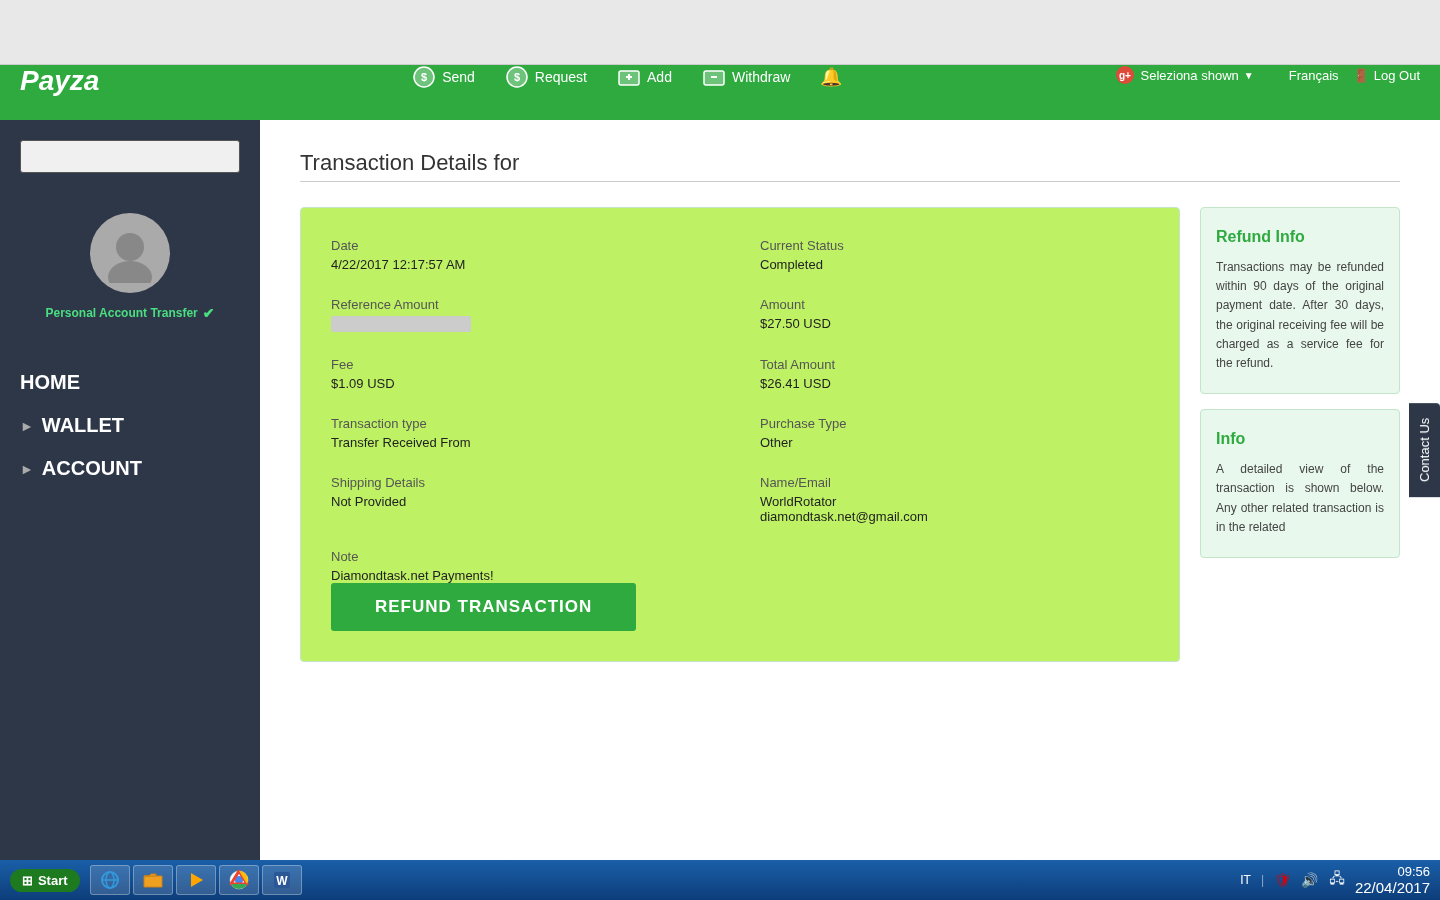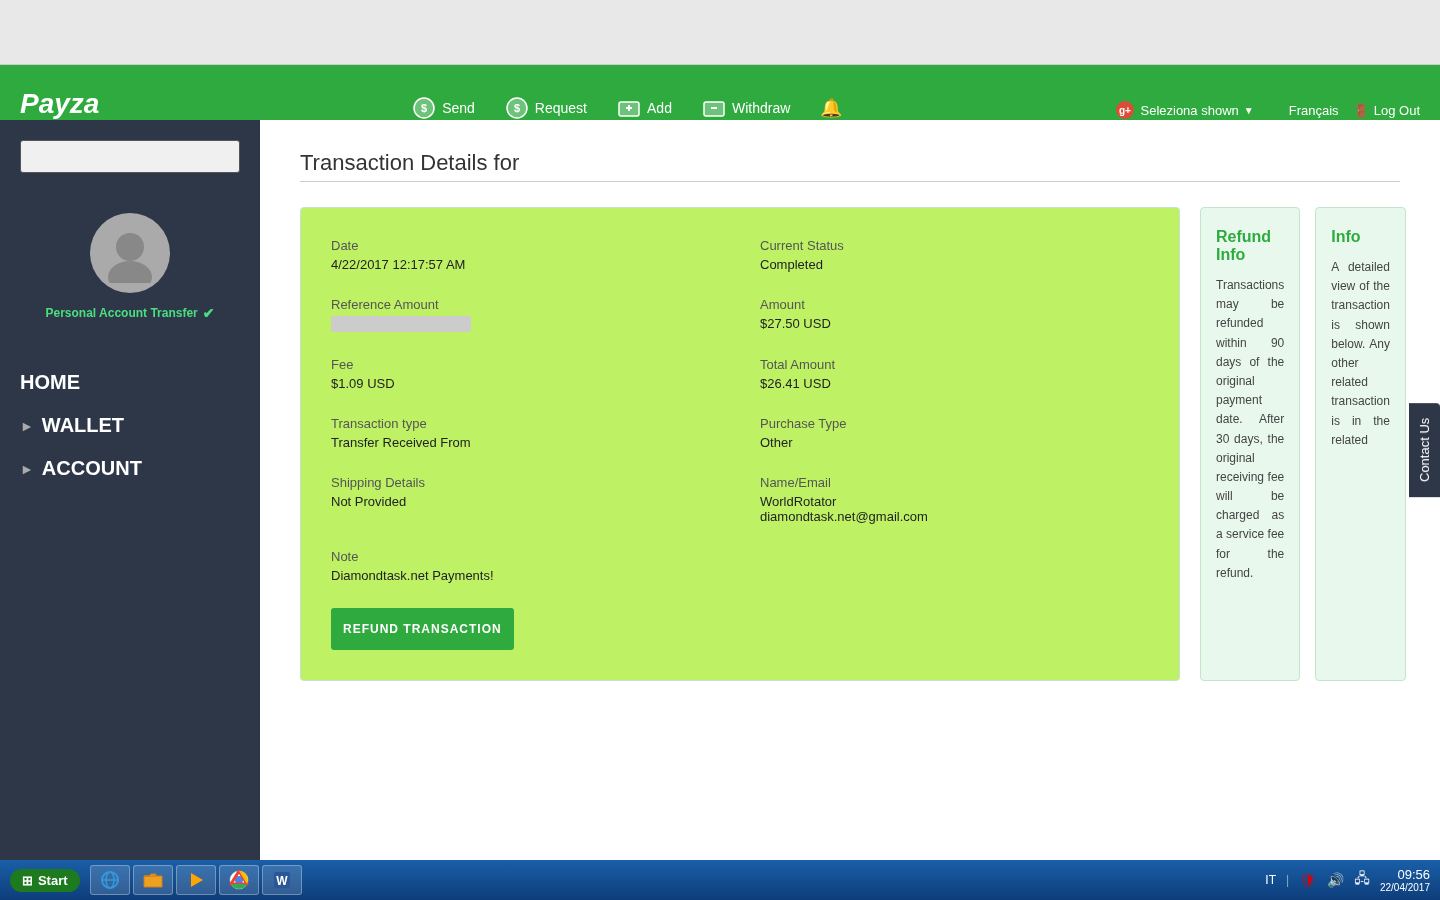--- a/index.html
+++ b/index.html
@@ -13,21 +13,21 @@
       display: flex;
       align-items: center;
       padding: 0 20px;
     }
 
     
     .navbar {
       background: #2eaa3f;
       height: 55px;
       display: flex;
-      align-items: flex-end;
+      align-items: flex-start;
       padding: 0 20px;
       position: relative;
     }
     .navbar-brand {
       color: white;
       font-size: 28px;
       font-weight: bold;
       font-style: italic;
       margin-right: 40px;
     }
@@ -207,38 +207,37 @@
     }
     .detail-value.redacted {
       background: #ccc;
       height: 16px;
       width: 140px;
       display: block;
       border-radius: 2px;
     }
 
     .refund-btn {
-      margin-top: 25px;
       background: #2eaa3f;
       color: white;
       border: none;
-      padding: 14px 12px;
-      font-size: 12px;
+      padding: 14px 44px;
+      font-size: 17px;
       font-weight: bold;
       letter-spacing: 1px;
       cursor: pointer;
       border-radius: 3px;
     }
 
     
     .side-panels {
       width: 200px;
       flex-shrink: 0;
       display: flex;
-      flex-direction: row;
+      flex-direction: column;
       gap: 15px;
     }
 
     .info-panel {
       background: #e8f8ec;
       border: 1px solid #c3e6cb;
       border-radius: 4px;
       padding: 20px 15px;
     }
 
@@ -319,21 +318,21 @@
       display: flex;
       align-items: center;
       gap: 10px;
       color: white;
       font-size: 12px;
     }
     .taskbar-clock {
       text-align: right;
     }
     .taskbar-clock .time { font-size: 13px; }
-    .taskbar-clock .date { font-size: 10px; }
+    .taskbar-clock .date { font-size: 15px; }
 
     .separator { color: rgba(255,255,255,0.5); }
   </style>
 </head>
 <body>
 
 <div class="browser-bar"></div>
 
 <div class="navbar">
   <div class="navbar-brand">Payza</div>

